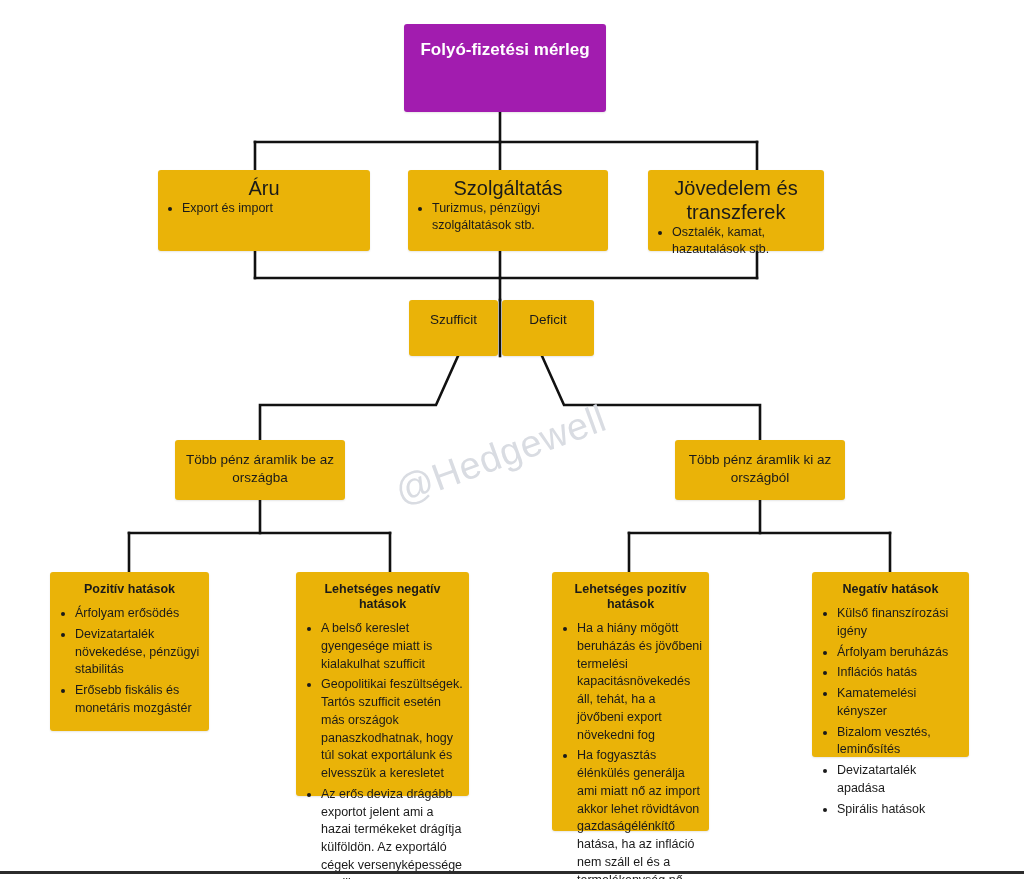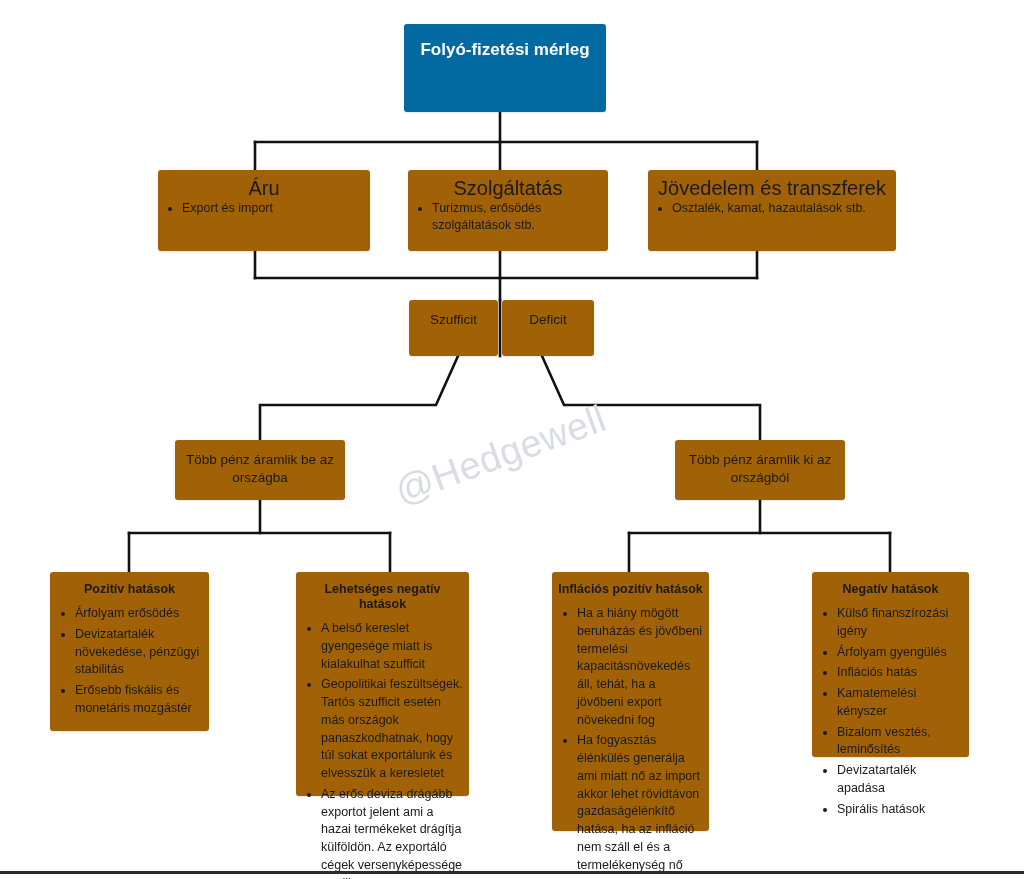--- a/index.html
+++ b/index.html
@@ -24,26 +24,26 @@
   svg.lines {
     position: absolute;
     left: 0; top: 0;
     width: 1024px;
     height: 879px;
     pointer-events: none;
   }
   .node {
     position: absolute;
     box-sizing: border-box;
-    background: #a16207;
+    background: #eab308;
     border-radius: 3px;
     box-shadow: 0 1px 2px rgba(0,0,0,0.10);
   }
   .node.root {
-    background: #0369a1;
+    background: #a21caf;
   }
   .node .title {
     font-size: 20px;
     text-align: center;
     color: #1a1a1a;
     line-height: 1.2;
     margin: 6px 6px 2px 6px;
   }
   .node.root .title {
     color: #ffffff;
@@ -148,25 +148,25 @@
   <div class="node row2" style="left:158px; top:170px; width:212px; height:81px;">
     <div class="title">Áru</div>
     <ul>
       <li>Export és import</li>
     </ul>
   </div>
 
   <div class="node row2" style="left:408px; top:170px; width:200px; height:81px;">
     <div class="title">Szolgáltatás</div>
     <ul>
-      <li>Turizmus, erősödés szolgáltatások stb.</li>
-    </ul>
-  </div>
-
-  <div class="node row2" style="left:648px; top:170px; width:248px; height:81px;">
+      <li>Turizmus, pénzügyi szolgáltatások stb.</li>
+    </ul>
+  </div>
+
+  <div class="node row2" style="left:648px; top:170px; width:176px; height:81px;">
     <div class="title">Jövedelem és transzferek</div>
     <ul>
       <li>Osztalék, kamat, hazautalások stb.</li>
     </ul>
   </div>
 
   <div class="node" style="left:409px; top:300px; width:89px; height:56px;">
     <div class="title plain" style="margin-top:11px; font-size:13.5px;text-align:center;">Szufficit</div>
   </div>
 
@@ -194,32 +194,32 @@
   <div class="node leaf" style="left:296px; top:572px; width:173px; height:224px;">
     <div class="title small-head">Lehetséges negatív hatások</div>
     <ul>
       <li>A belső kereslet gyengesége miatt is kialakulhat szufficit</li>
       <li>Geopolitikai feszültségek. Tartós szufficit esetén más országok panaszkodhatnak, hogy túl sokat exportálunk és elvesszük a keresletet</li>
       <li>Az erős deviza drágább exportot jelent ami a hazai termékeket drágítja külföldön. Az exportáló cégek versenyképessége romlik.</li>
     </ul>
   </div>
 
   <div class="node leaf" style="left:552px; top:572px; width:157px; height:259px;">
-    <div class="title small-head">Inflációs pozitív hatások</div>
+    <div class="title small-head">Lehetséges pozitív hatások</div>
     <ul>
       <li>Ha a hiány mögött beruházás és jövőbeni termelési kapacitásnövekedés áll, tehát, ha a jövőbeni export növekedni fog</li>
       <li>Ha fogyasztás élénkülés generálja ami miatt nő az import akkor lehet rövidtávon gazdaságélénkítő hatása, ha az infláció nem száll el és a termelékenység nő</li>
     </ul>
   </div>
 
   <div class="node leaf" style="left:812px; top:572px; width:157px; height:185px;">
     <div class="title small-head">Negatív hatások</div>
     <ul>
       <li>Külső finanszírozási igény</li>
-      <li>Árfolyam gyengülés</li>
+      <li>Árfolyam beruházás</li>
       <li>Inflációs hatás</li>
       <li>Kamatemelési kényszer</li>
       <li>Bizalom vesztés, leminősítés</li>
       <li>Devizatartalék apadása</li>
       <li>Spirális hatások</li>
     </ul>
   </div>
 
   <div class="watermark">@Hedgewell</div>
 

